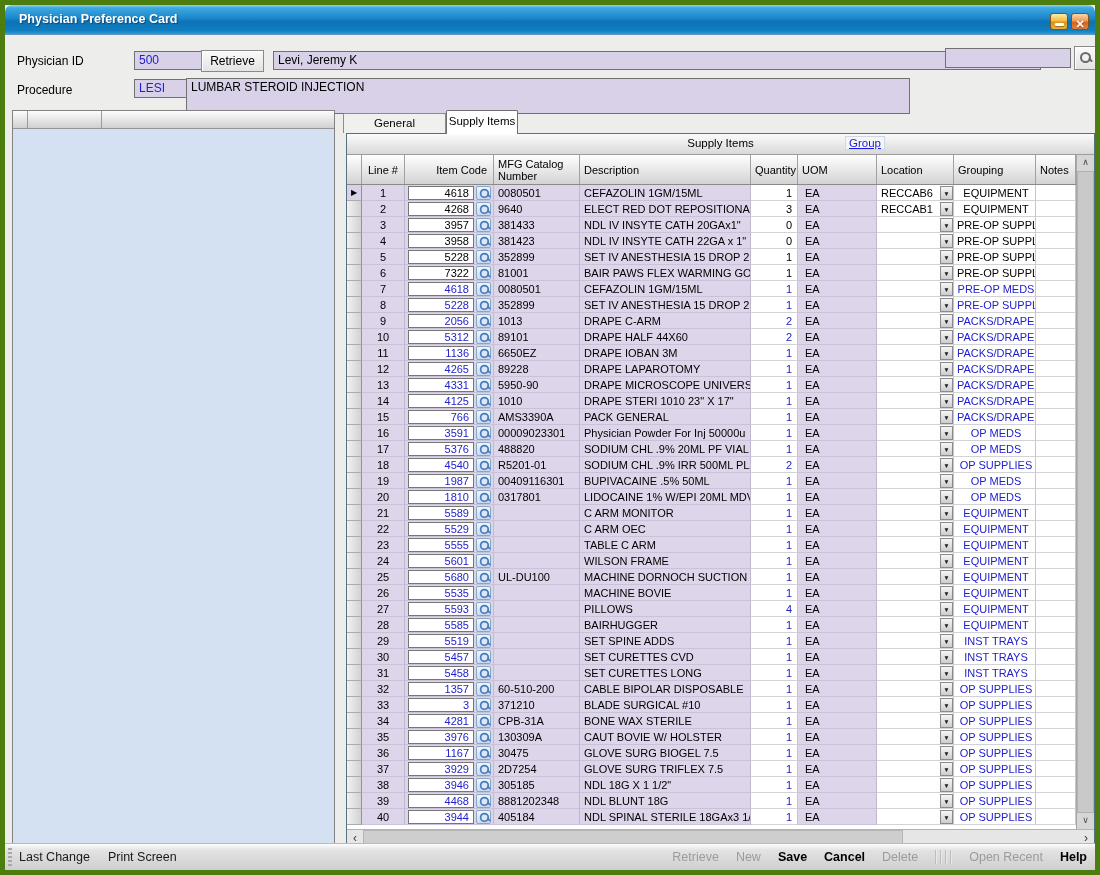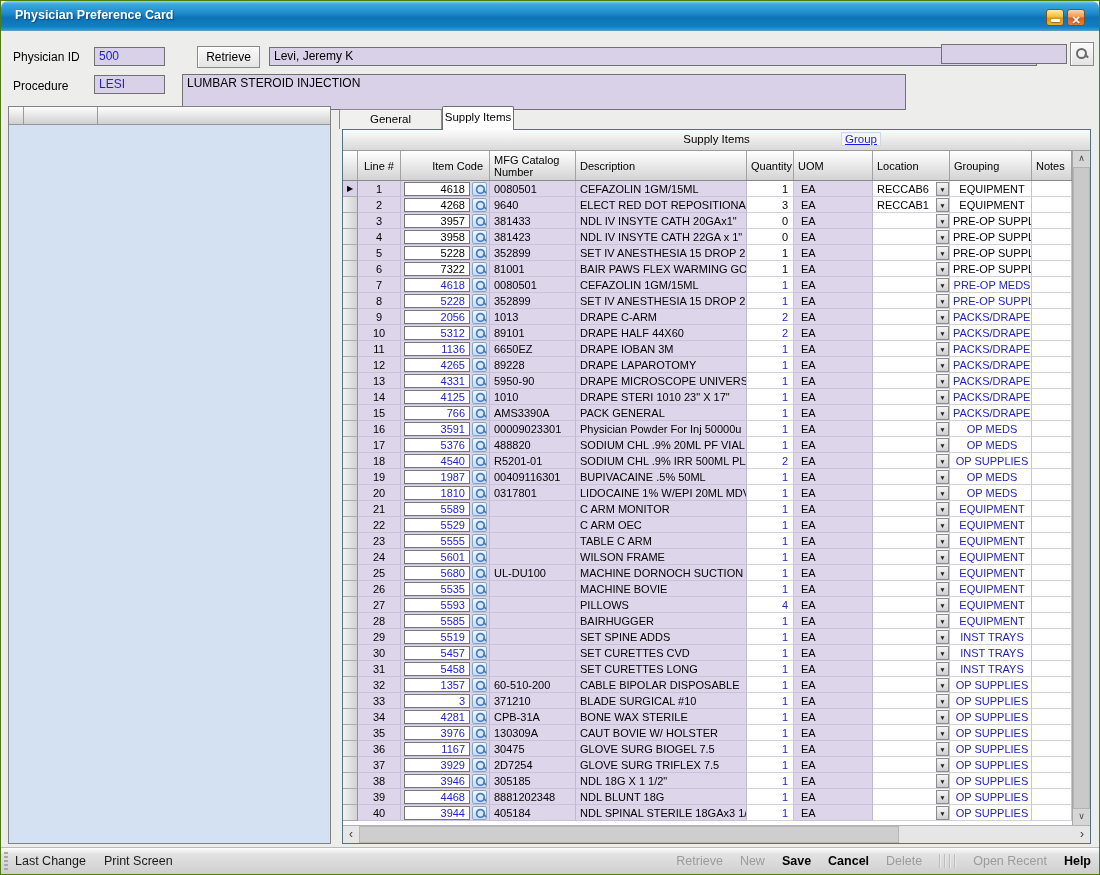--- a/index.html
+++ b/index.html
@@ -1,18 +1,18 @@
 <!DOCTYPE html>
 <html><head>
 <meta charset="utf-8">
 <style>
   html,body{margin:0;padding:0;background:#ffffff;}
   *{box-sizing:border-box;}
   .window{position:relative;width:1100px;height:875px;background:#edeeec;
-    font-family:"Liberation Sans",sans-serif;border:1px solid #4d7c0f;overflow:hidden;}
+    font-family:"Liberation Sans",sans-serif;border:5px solid #4d7c0f;overflow:hidden;}
 
   
   .titlebar{position:absolute;left:0;top:0;width:100%;height:30px;
     border-radius:7px 7px 0 0;
     background:linear-gradient(#8ed5f4 0%,#3fa8e0 10%,#1b88cb 45%,#0d72b6 58%,#107fc2 88%,#2d9ad8 100%);
     border-bottom:1px solid #5f97c0;}
   .titlebar .title{position:absolute;left:14px;top:7px;color:#ffffff;font-size:12.5px;
     font-weight:bold;text-shadow:1px 1px 1px rgba(0,40,80,.55);}
   .tbtn{position:absolute;top:8px;width:18px;height:17px;border-radius:3px;
     border:1px solid #7d5318;text-align:center;cursor:default;}
@@ -20,21 +20,21 @@
   .tbtn.close{left:1066px;background:linear-gradient(#fad4ae,#f09a52 45%,#d26422 55%,#e4823c);}
   .tbtn.min::after{content:"";display:block;margin:9px auto 0;width:9px;height:3px;
     background:#fff;border-radius:1px;box-shadow:0 1px 1px rgba(90,50,0,.5);}
   .tbtn.close::after{content:"\2715";color:#fff;font-size:11px;font-weight:bold;line-height:16px;
     text-shadow:0 1px 1px rgba(90,30,0,.6);}
 
   
   .label{position:absolute;font-size:12px;color:#000;}
   .fld{position:absolute;background:#d9d1e8;border:1px solid #717171;font-size:12px;
     color:#000;padding:1px 4px;line-height:15px;overflow:hidden;white-space:nowrap;}
-  .fld.blue{color:#2222cc;}
+  .fld.blue{color:#2222cc;margin-left:36px;}
   .btn3d{position:absolute;background:linear-gradient(#fbfbfb,#e3e3e3);border:1px solid #8a8a8a;
     box-shadow:inset 1px 1px 0 #ffffff;font-size:12px;text-align:center;color:#000;}
 
   
   .mag{position:relative;display:inline-block;width:14px;height:14px;}
   .mag::before{content:"";position:absolute;left:1px;top:1px;width:7px;height:7px;
     border:2px solid #4a78b8;border-radius:50%;background:#d8eaf8;}
   .mag::after{content:"";position:absolute;left:9px;top:8px;width:5px;height:2px;
     background:#4a78b8;transform:rotate(45deg);border-radius:1px;}
   .mag.gray::before{border-color:#6a6a6a;background:#f2f2f2;}

